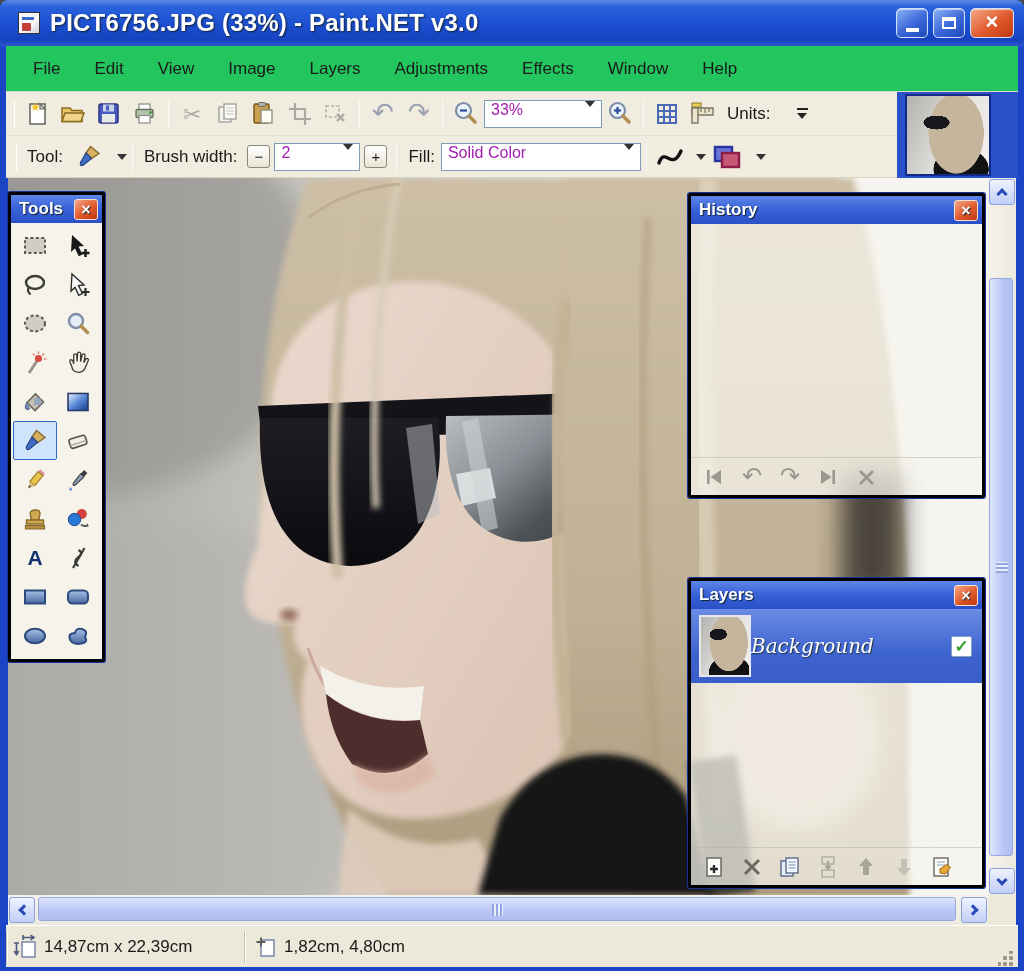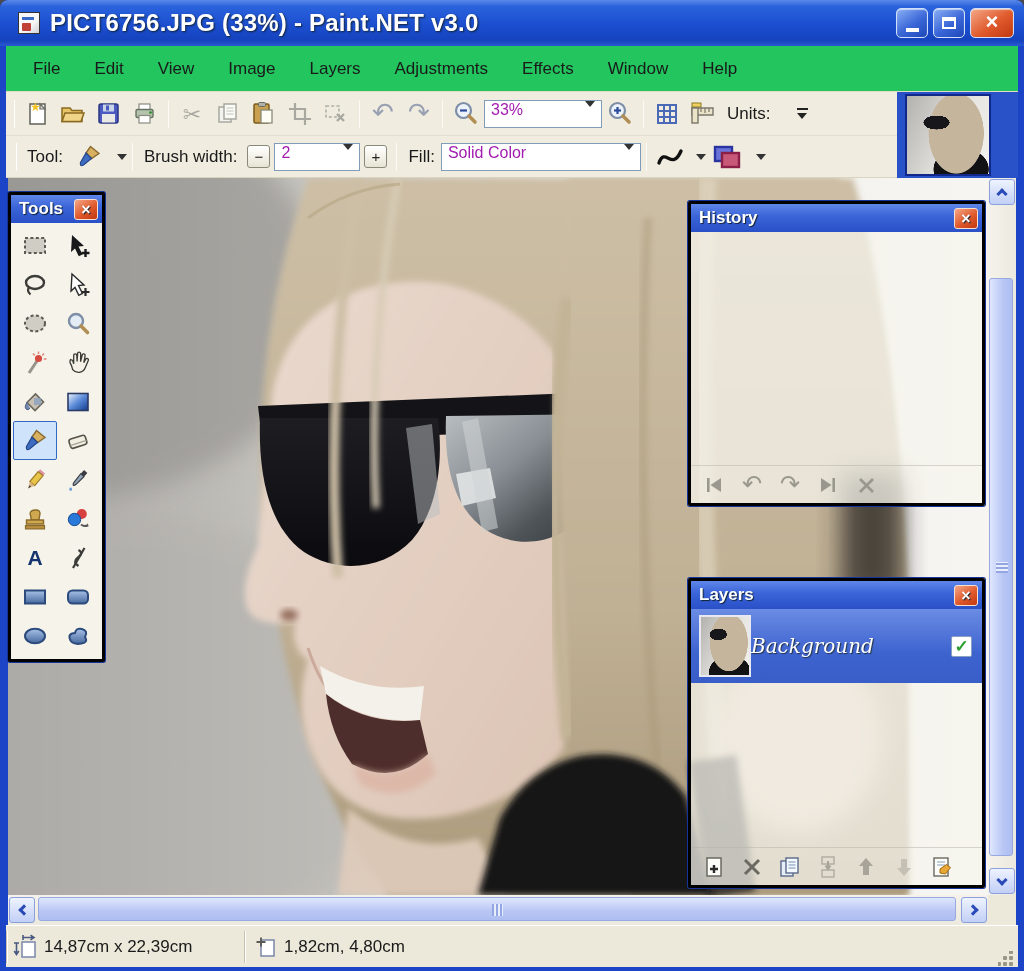--- a/index.html
+++ b/index.html
@@ -95,21 +95,21 @@
   .ptitle{height:28px;background:linear-gradient(180deg,#5e86e8,#3a64d8 45%,#2a50c8);display:flex;align-items:center;
     padding:0 4px 0 8px;color:#fff;font-weight:bold;font-size:17px;text-shadow:1px 1px 1px #123;}
   .ptitle .sp{flex:1;}
   .pclose{width:24px;height:21px;border-radius:3px;border:1px solid #f8e0d0;background:linear-gradient(145deg,#f4a888,#e05a2c 55%,#c23810);
     color:#fff;font-weight:bold;font-size:16px;line-height:19px;text-align:center;}
   .tools-palette{left:8px;top:192px;width:97px;height:470px;background:#f6f4ea;}
   .tools-grid{display:grid;grid-template-columns:1fr 1fr;padding:3px 2px;}
   .tcell{height:39px;display:flex;align-items:center;justify-content:center;border:1px solid transparent;border-radius:2px;}
   .tcell.sel{background:#cfe3fb;border:1px solid #316ac5;}
 
-  .history-palette{left:688px;top:201px;width:297px;height:305px;background:rgba(246,244,236,.74);display:flex;flex-direction:column;}
+  .history-palette{left:688px;top:193px;width:297px;height:305px;background:rgba(246,244,236,.74);display:flex;flex-direction:column;}
   .hitem{height:30px;display:flex;align-items:center;background:rgba(206,204,196,.55);padding-left:4px;font-size:17px;color:#111;}
   .hspacer{flex:1;}
   .pbtnbar{height:38px;display:flex;align-items:center;padding-left:4px;border-top:1px solid rgba(180,178,168,.5);}
   .pbtn{width:38px;height:32px;display:flex;align-items:center;justify-content:center;border-radius:3px;}
 
   .layers-palette{left:688px;top:578px;width:297px;height:310px;background:rgba(246,244,236,.74);display:flex;flex-direction:column;}
   .layerrow{height:74px;display:flex;align-items:center;background:linear-gradient(180deg,#6b8ce4,#3d63cf 60%,#3a5ec8);padding:0 10px 0 8px;}
   .layerthumb{width:52px;height:62px;border:2px solid #e8e8f0;flex:none;
     background:
       radial-gradient(ellipse 18% 10% at 36% 30%, #17171b 99%, transparent),

